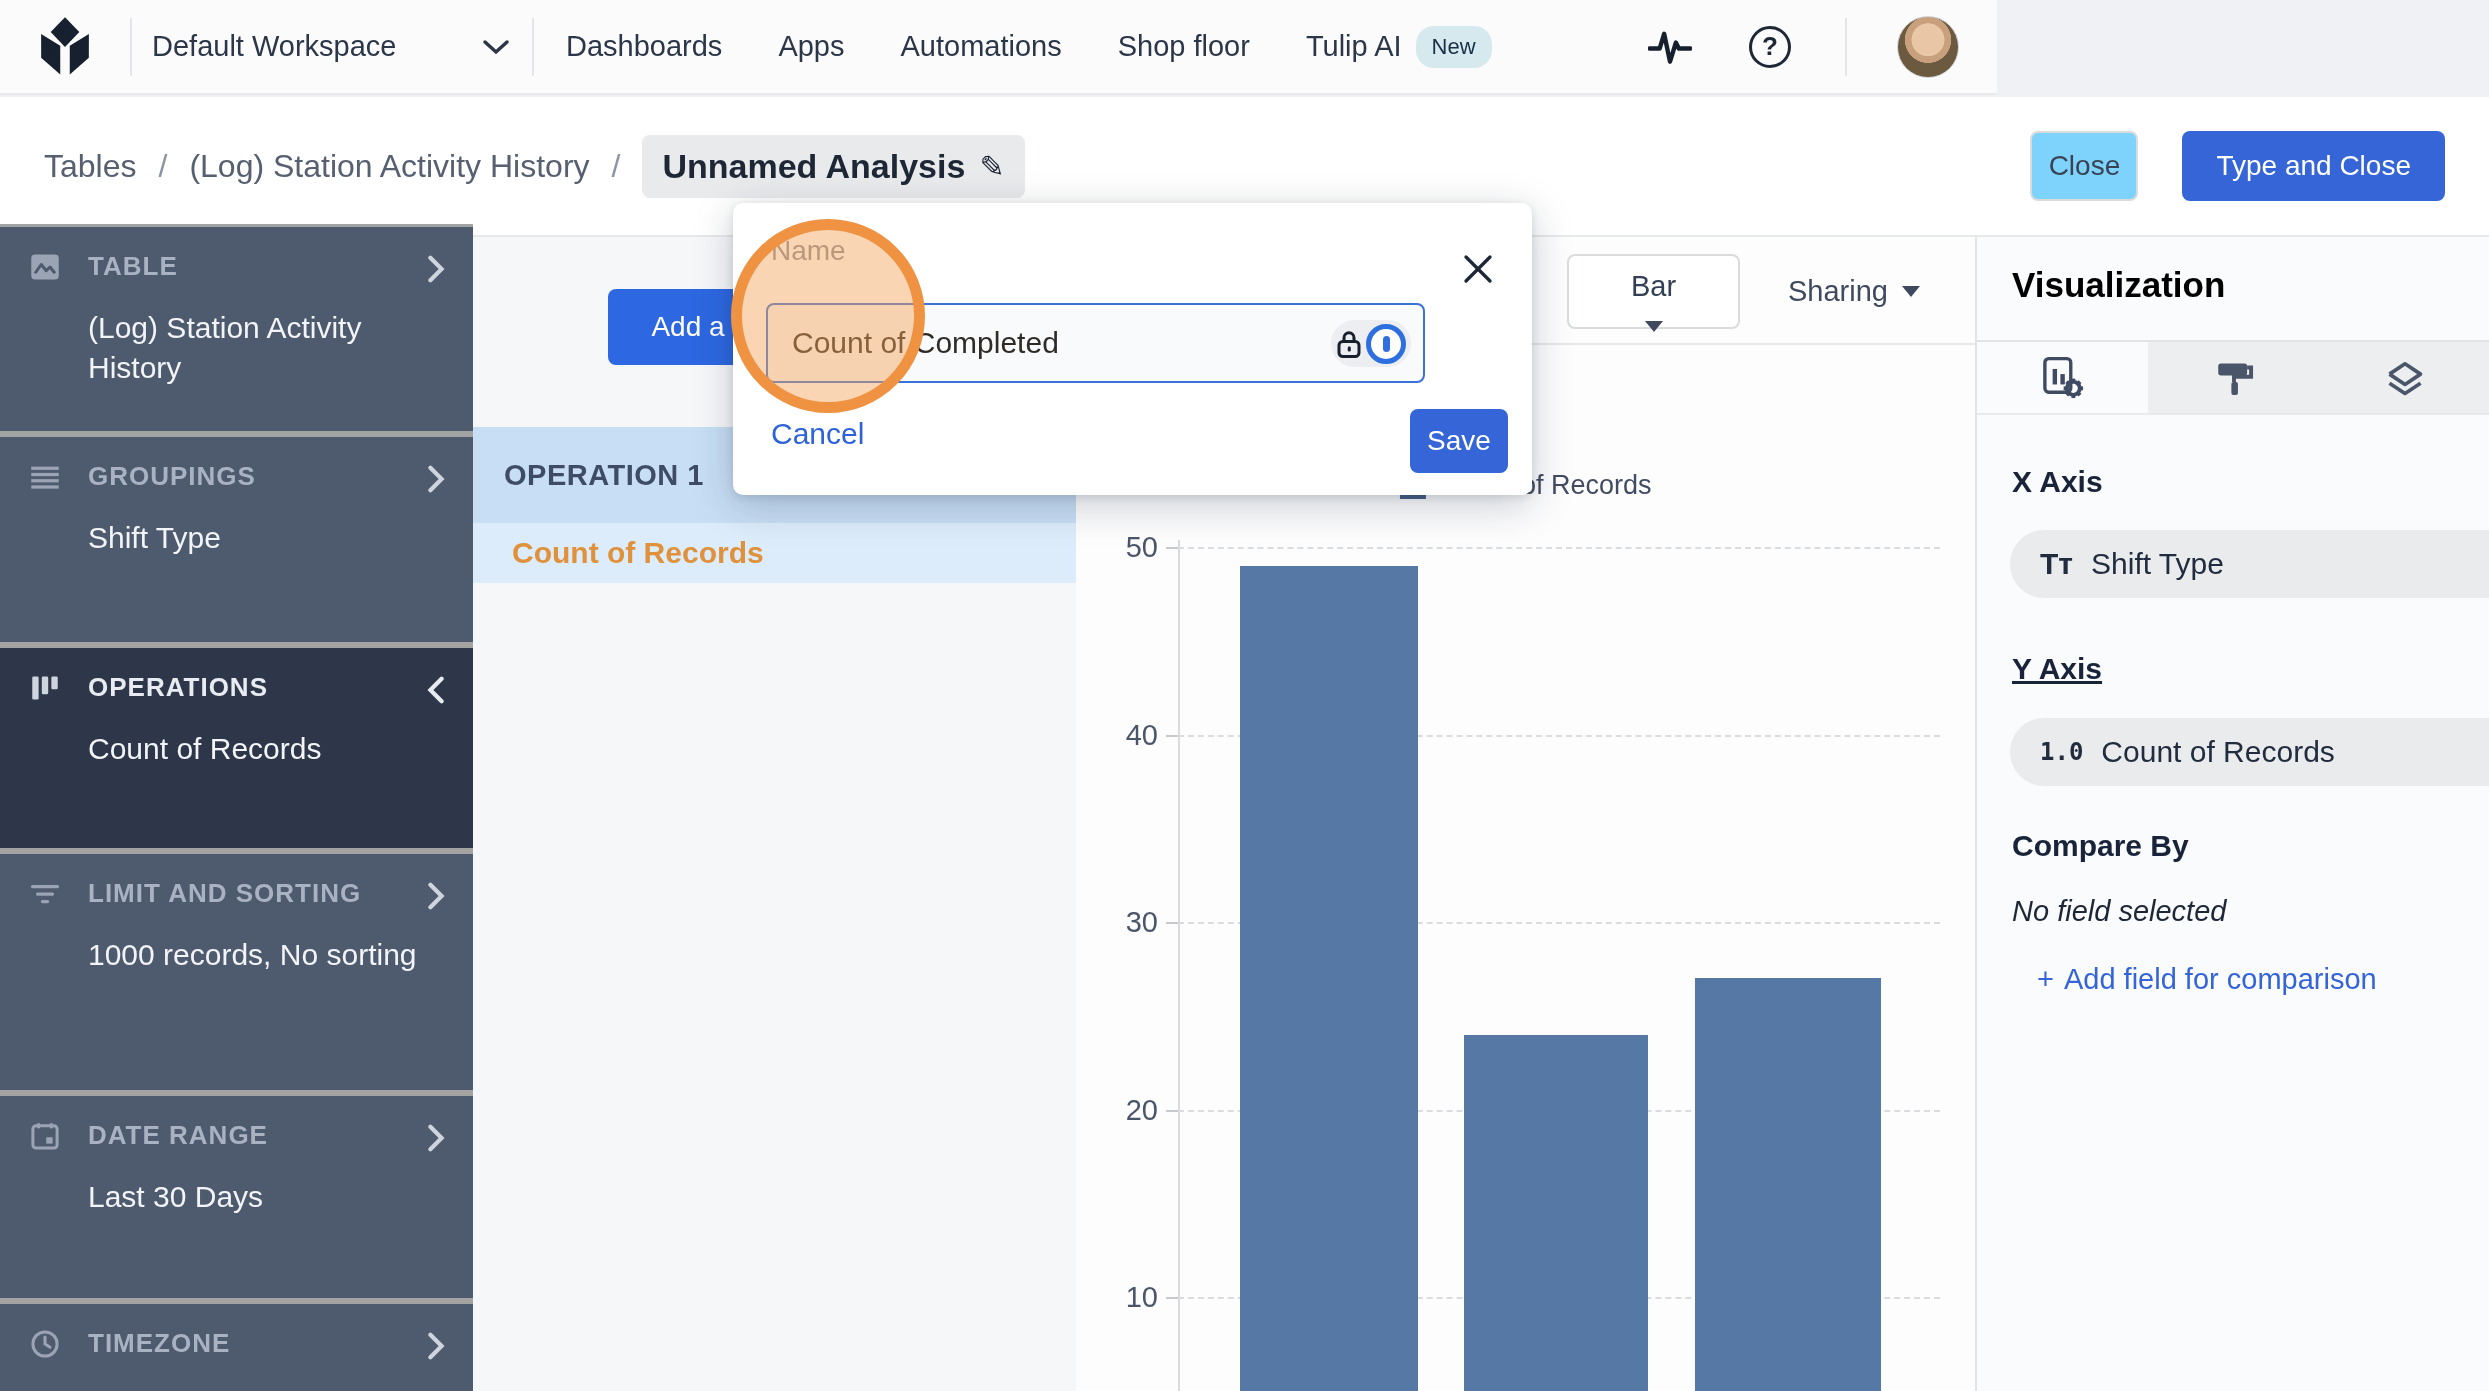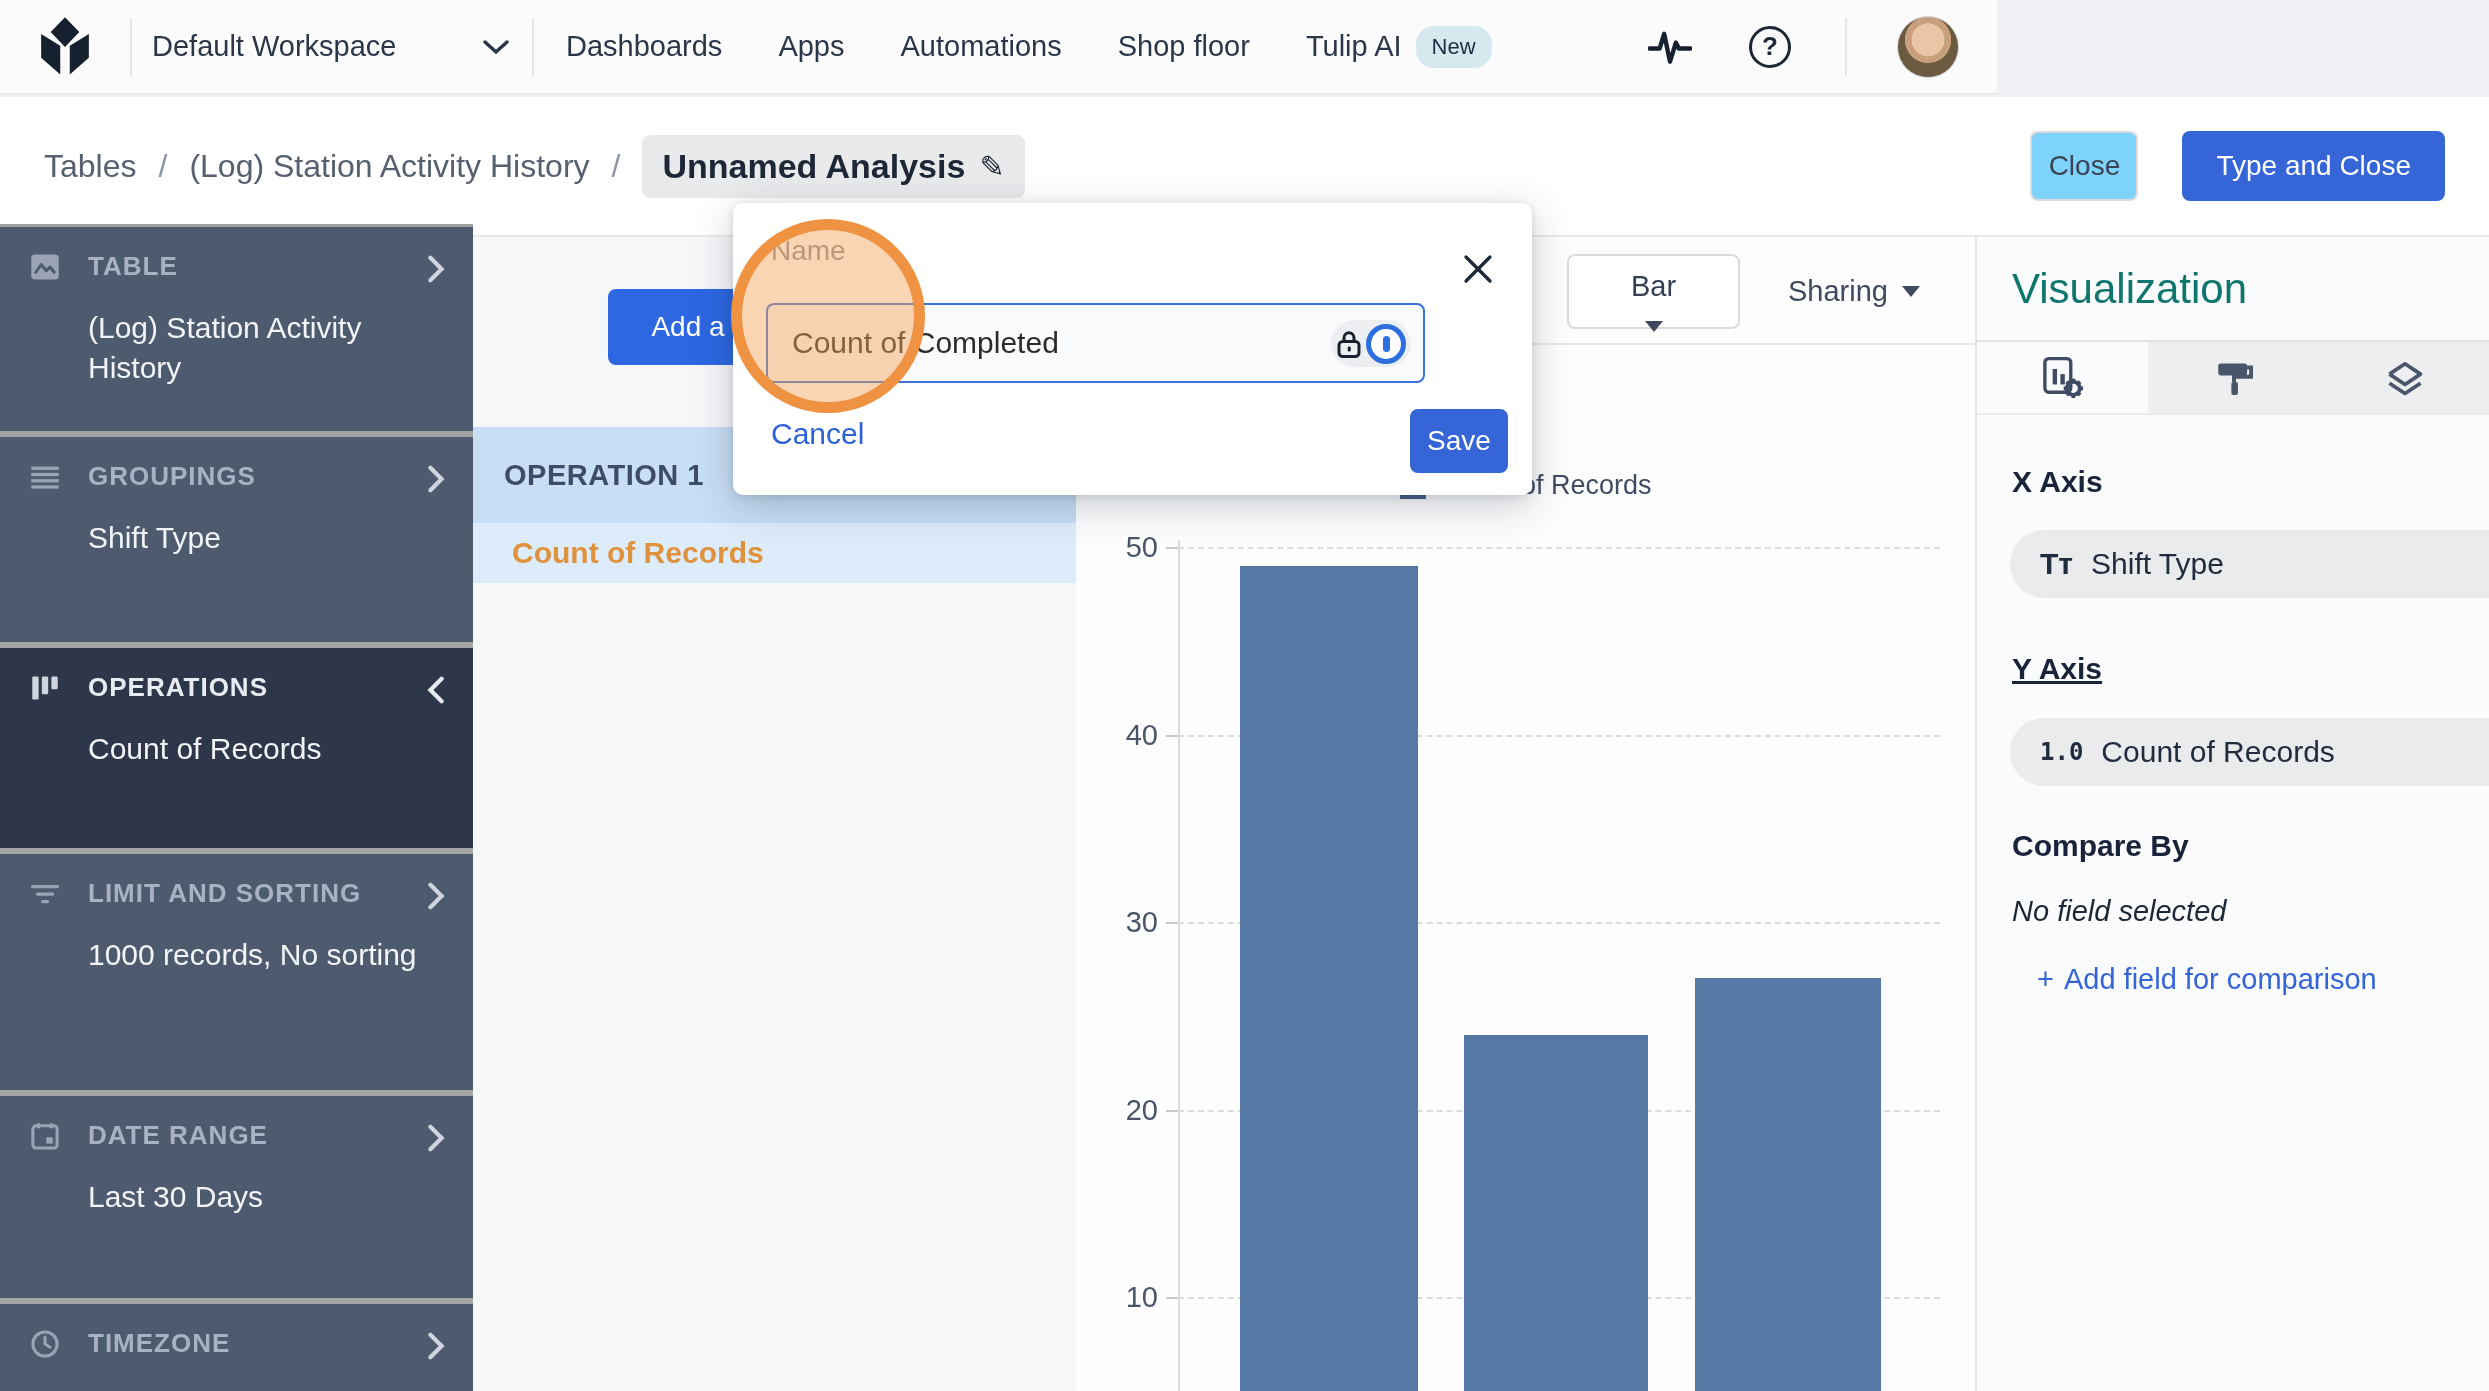--- a/index.html
+++ b/index.html
@@ -86,21 +86,21 @@
   .y-axis-line { position:absolute; left:102px; top:195px; bottom:0; width:2px; background:#d9dbde; }
   .gridline { position:absolute; left:102px; width:762px; height:0; border-top:2px dashed #dadce0; }
   .tick-mark { position:absolute; left:90px; width:12px; height:2px; background:#c7c9cd; }
   .tick-label { position:absolute; left:16px; width:66px; text-align:right; font-size:29px; color:#4a5569;
     transform:translateY(-50%); }
   .bar-rect { position:absolute; bottom:0; background:#5578a4; }
 
   
   .viz-panel { position:absolute; left:1975px; top:237px; width:514px; bottom:0; background:#fafbfc;
     border-left:2px solid #e3e4e6; }
-  .viz-title { position:absolute; left:35px; top:28px; font-size:42px; font-weight:normal; color:#0f766e; }
+  .viz-title { position:absolute; left:35px; top:28px; font-size:35px; font-weight:bold; color:#000000; }
   .viz-tabs { position:absolute; left:0; top:103px; width:514px; height:75px; display:flex;
     border-top:2px solid #e2e3e5; border-bottom:2px solid #e9eaec; background:#eceef0; }
   .viz-tab { flex:1; display:flex; align-items:center; justify-content:center; cursor:pointer; color:#4a5569; }
   .viz-tab.active { background:#fafbfc; color:#3f4a63; }
   .viz-heading { position:absolute; left:35px; font-size:30px; font-weight:bold; color:#19233a; }
   .field-pill { position:absolute; left:33px; width:520px; height:68px; background:#e9ebed;
     border-radius:34px; display:flex; align-items:center; cursor:pointer; }
   .pill-type { margin-left:30px; font-weight:bold; color:#222c3f; }
   .pill-type.tt { font-size:30px; }
   .pill-type.num { font-family:"DejaVu Sans Mono", monospace; font-size:24px; }

